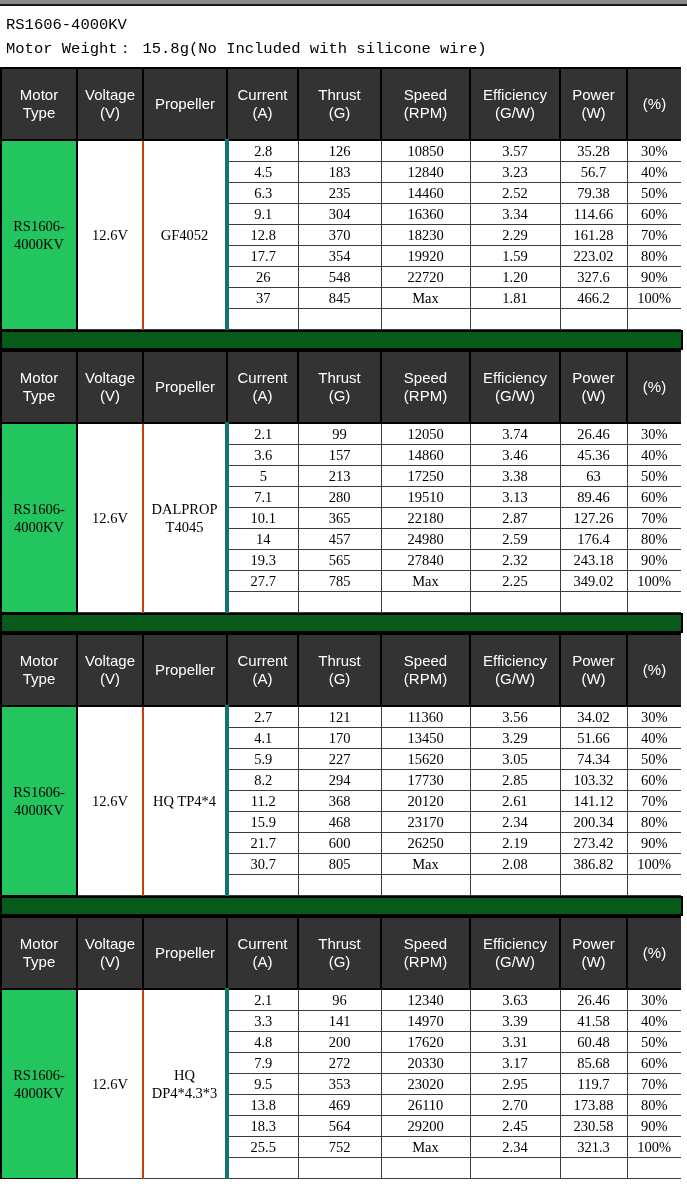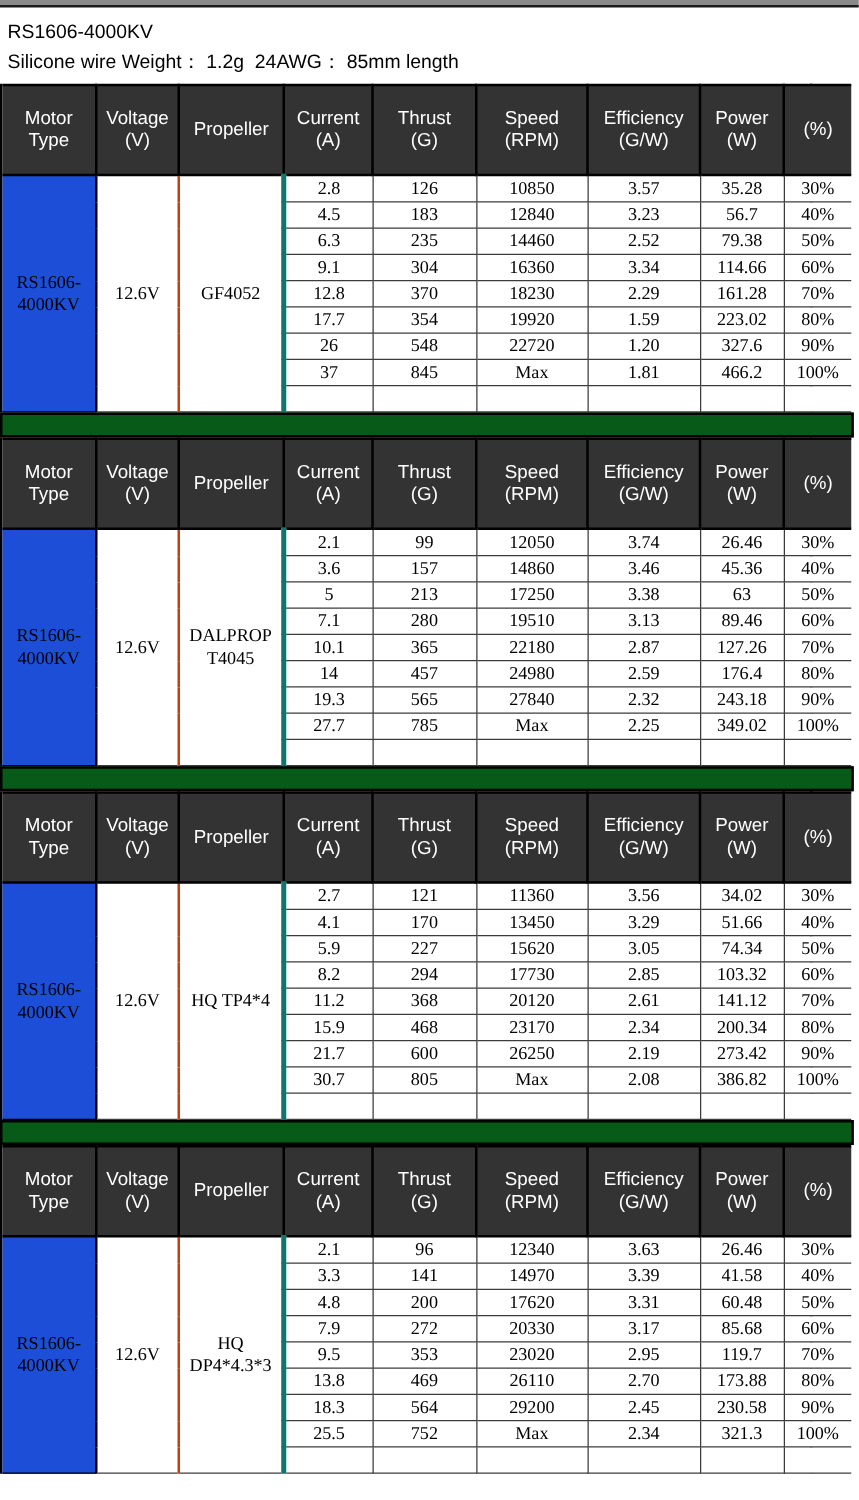--- a/index.html
+++ b/index.html
@@ -37,21 +37,21 @@
   }
   .content {
     position: absolute;
     top: 6px; left: 0;
     width: 687px;
   }
 
   
   .intro {
     padding: 8px 0 6px 6px;
-    font-family: Liberation Sans, sans-serif;
+    font-family: Liberation Mono, monospace;
     font-size: 15.5px;
     line-height: 1.52;
     color: #000000;
   }
   .intro div { white-space: pre; }
 
   
   .table-wrap {
     width: 650px;
     margin: 0;
@@ -106,21 +106,21 @@
     text-align: center;
     vertical-align: middle;
     height: 20px;
     line-height: 1.18;
     border: 1px solid #3c3c3c;
     padding: 0;
     background: #ffffff;
     white-space: nowrap;
   }
   tbody td.motor-cell {
-    background: #1d4ed8;
+    background: #22c55e;
     font-size: 14.5px;
     line-height: 1.25;
     border-left: none;
     border-right: 2px solid #000000;
     border-top: 1px solid #000;
     border-bottom: 1px solid #000;
     white-space: pre-line;
   }
   tbody td.volt-cell {
     border-right: 2px solid #c2410c;
@@ -152,21 +152,21 @@
 
 <div class="page">
 
   <div class="top-rule"></div>
   <div class="top-rule-dark"></div>
 
   <div class="content">
 
     <div class="intro">
       <div>RS1606-4000KV</div>
-      <div>Silicone wire Weight： 1.2g  24AWG： 85mm length</div>
+      <div>Motor Weight： 15.8g(No Included with silicone wire)</div>
     </div>
 
     <div id="blocks-container">
         <div class="table-wrap block">
           <table class="perf">
             <colgroup>
               <col class="c-motor">
               <col class="c-volt">
               <col class="c-prop">
               <col class="c-cur">

